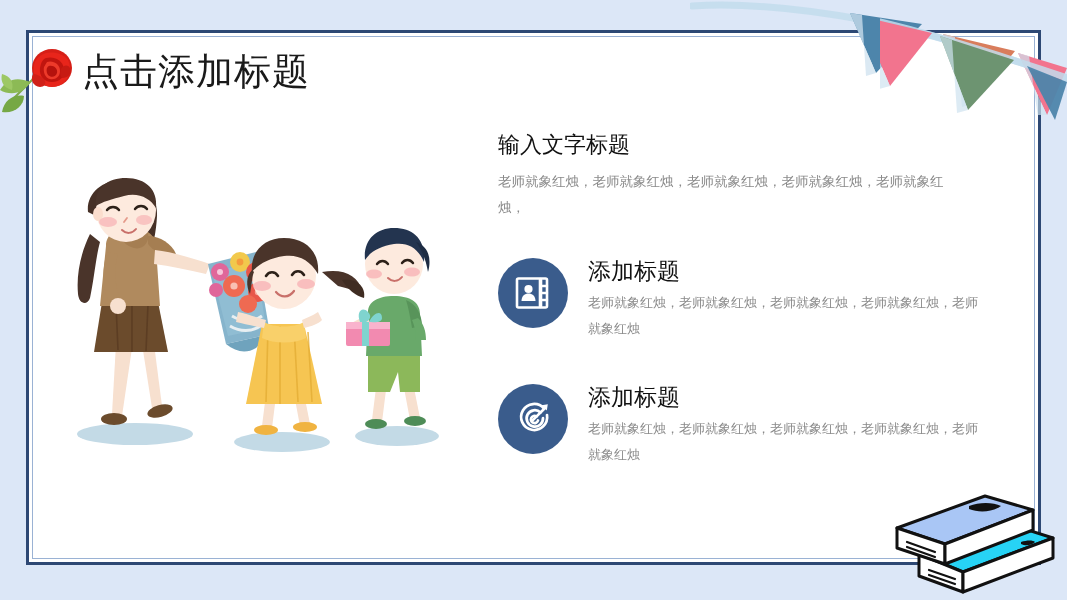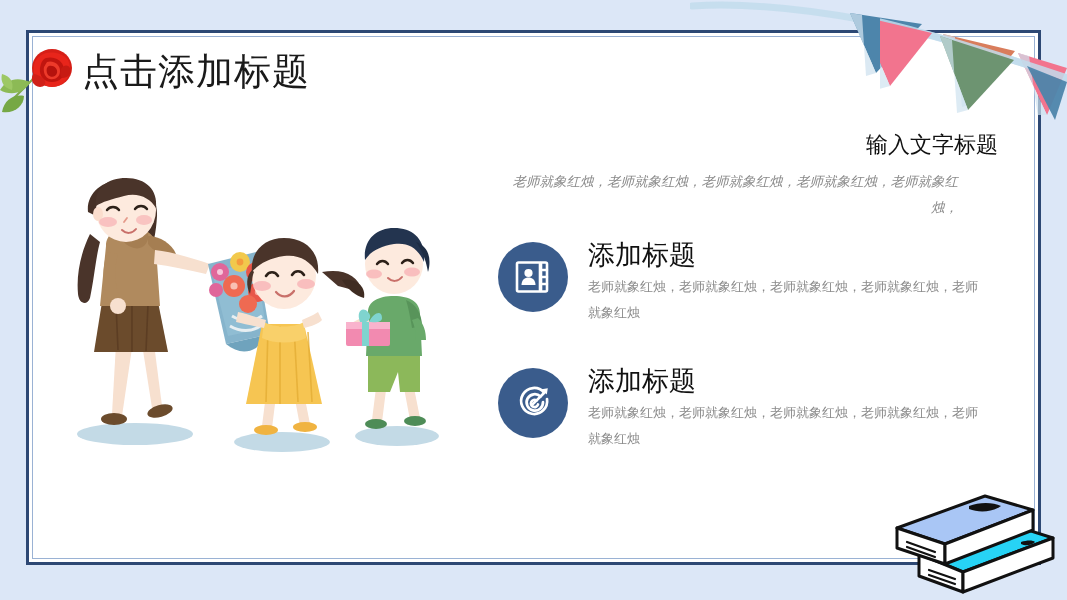--- a/index.html
+++ b/index.html
@@ -32,37 +32,37 @@
     font-weight:400;z-index:7;white-space:nowrap;
     font-family:"DejaVu Sans","Liberation Sans",sans-serif;
   }
 
   
   .illus{position:absolute;left:60px;top:176px;width:410px;height:285px;z-index:4;}
 
   
   .content{position:absolute;left:498px;top:130px;width:500px;z-index:5;}
 
-  .block-plain{position:relative;margin-bottom:18px;text-align:right;}
+  .block-plain{position:relative;margin-bottom:34px;}
   .block-plain .bt{
     font-size:22px;line-height:30px;color:#111;font-weight:400;margin:0 0 8px 0;
   }
   .block-plain .bd{
-    font-size:13.5px;line-height:26px;color:#8a8a8a;margin:0;width:460px;font-style:italic;
+    font-size:13.5px;line-height:26px;color:#8a8a8a;margin:0;width:460px;
   }
 
   .block-icon{position:relative;display:flex;align-items:flex-start;margin-bottom:38px;}
   .circle{
     flex:0 0 auto;width:70px;height:70px;border-radius:50%;
     background:#3a5c8c;display:flex;align-items:center;justify-content:center;
     margin-right:20px;margin-top:4px;
   }
   .blk-txt{flex:1 1 auto;padding-top:0px;}
   .blk-txt .bt{
-    font-size:27px;line-height:34px;color:#111;font-weight:400;margin:0 0 2px 0;
+    font-size:23px;line-height:34px;color:#111;font-weight:400;margin:0 0 2px 0;
   }
   .blk-txt .bd{
     font-size:13px;line-height:26px;color:#8a8a8a;margin:0;width:400px;
   }
 
   
   .books{position:absolute;right:6px;bottom:-2px;width:180px;height:130px;z-index:9;}
 </style>
 </head>
 <body>

